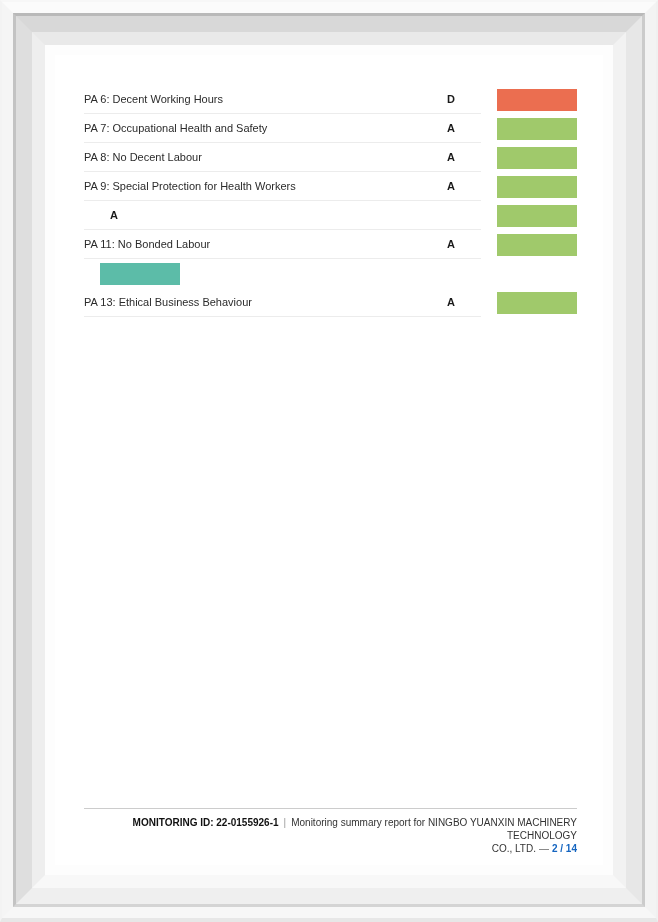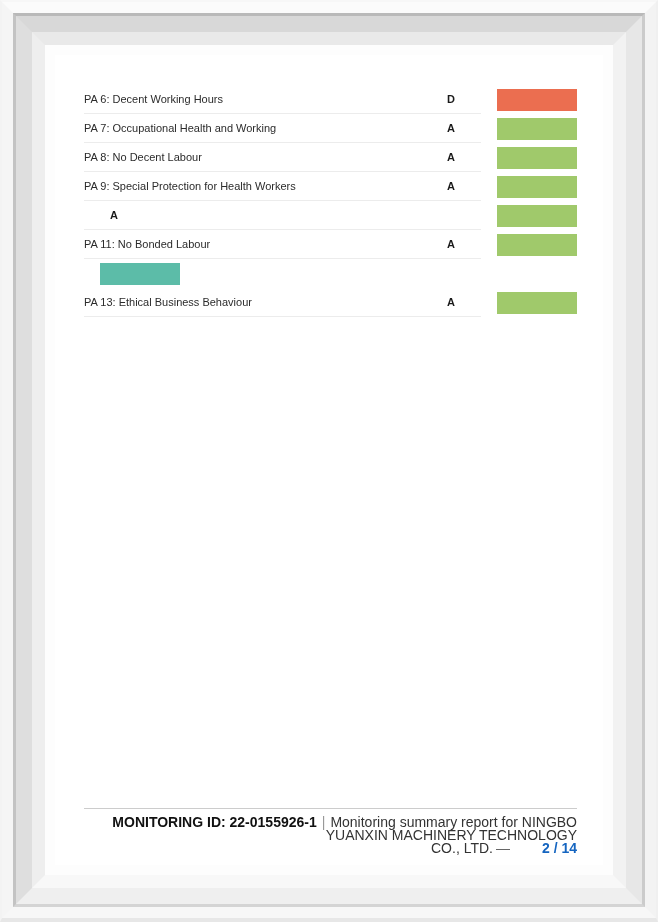--- a/index.html
+++ b/index.html
@@ -88,28 +88,28 @@
   .rating-bar {
     width: 100%;
     height: 22px;
   }
   
   .footer {
     margin-top: auto;
     border-top: 1px solid #cccccc;
     padding: 7px 0 2px 0;
     text-align: right;
-    font-size: 14px;
+    font-size: 10px;
     line-height: 13px;
     color: #333333;
   }
   .footer b { color: #111111; }
   .footer .pipe { color: #999999; padding: 0 5px; }
   .footer .dash { color: #666666; padding: 0 3px; }
-  .footer .page-num { font-weight: bold; margin-left: 29px; }
+  .footer .page-num { font-weight: bold; }
 </style>
 </head>
 <body>
 
 <div class="viewport">
   <div class="frame f1">
     <div class="frame f2">
       <div class="frame f3">
         <div class="frame f4">
           <div class="frame f5">
@@ -123,21 +123,21 @@
       <div class="row-label">PA 6: Decent Working Hours</div>
       <div class="row-grade">D</div>
     </div>
     <div class="row-bar-wrap">
       <div class="rating-bar" style="background: rgb(235, 110, 80);"></div>
     </div>
   </div>
 
   <div class="row">
     <div class="row-main">
-      <div class="row-label">PA 7: Occupational Health and Working</div>
+      <div class="row-label">PA 7: Occupational Health and Safety</div>
       <div class="row-grade">A</div>
     </div>
     <div class="row-bar-wrap">
       <div class="rating-bar" style="background: rgb(160, 201, 107);"></div>
     </div>
   </div>
 
   <div class="row">
     <div class="row-main">
       <div class="row-label">PA 8: No Decent Labour</div>

